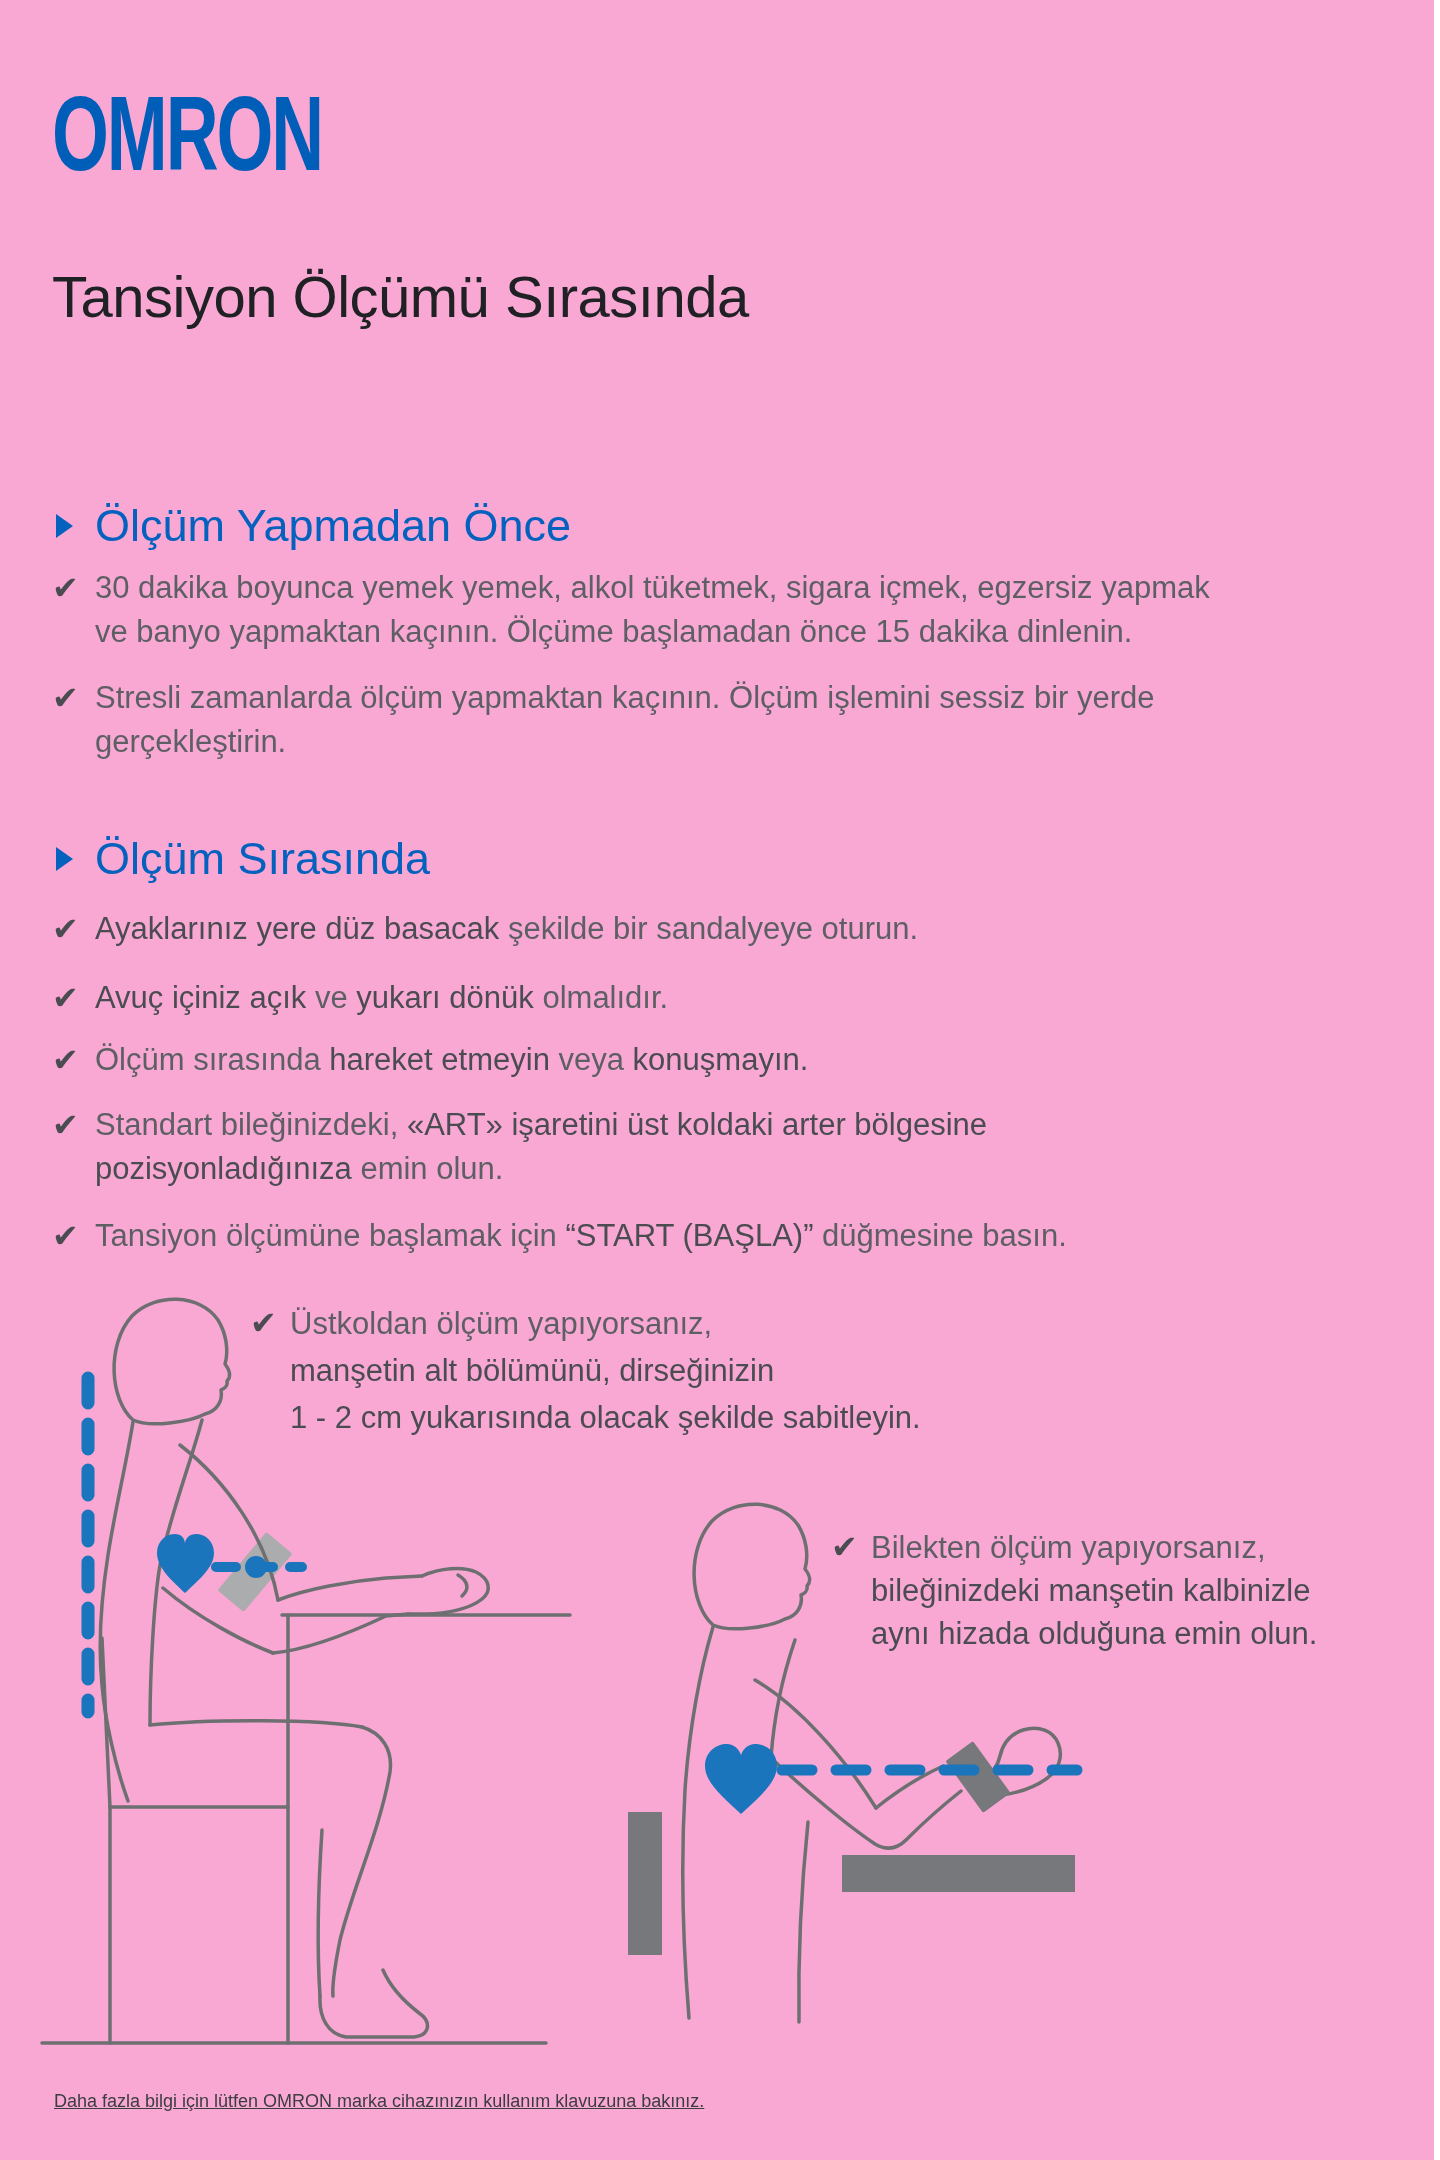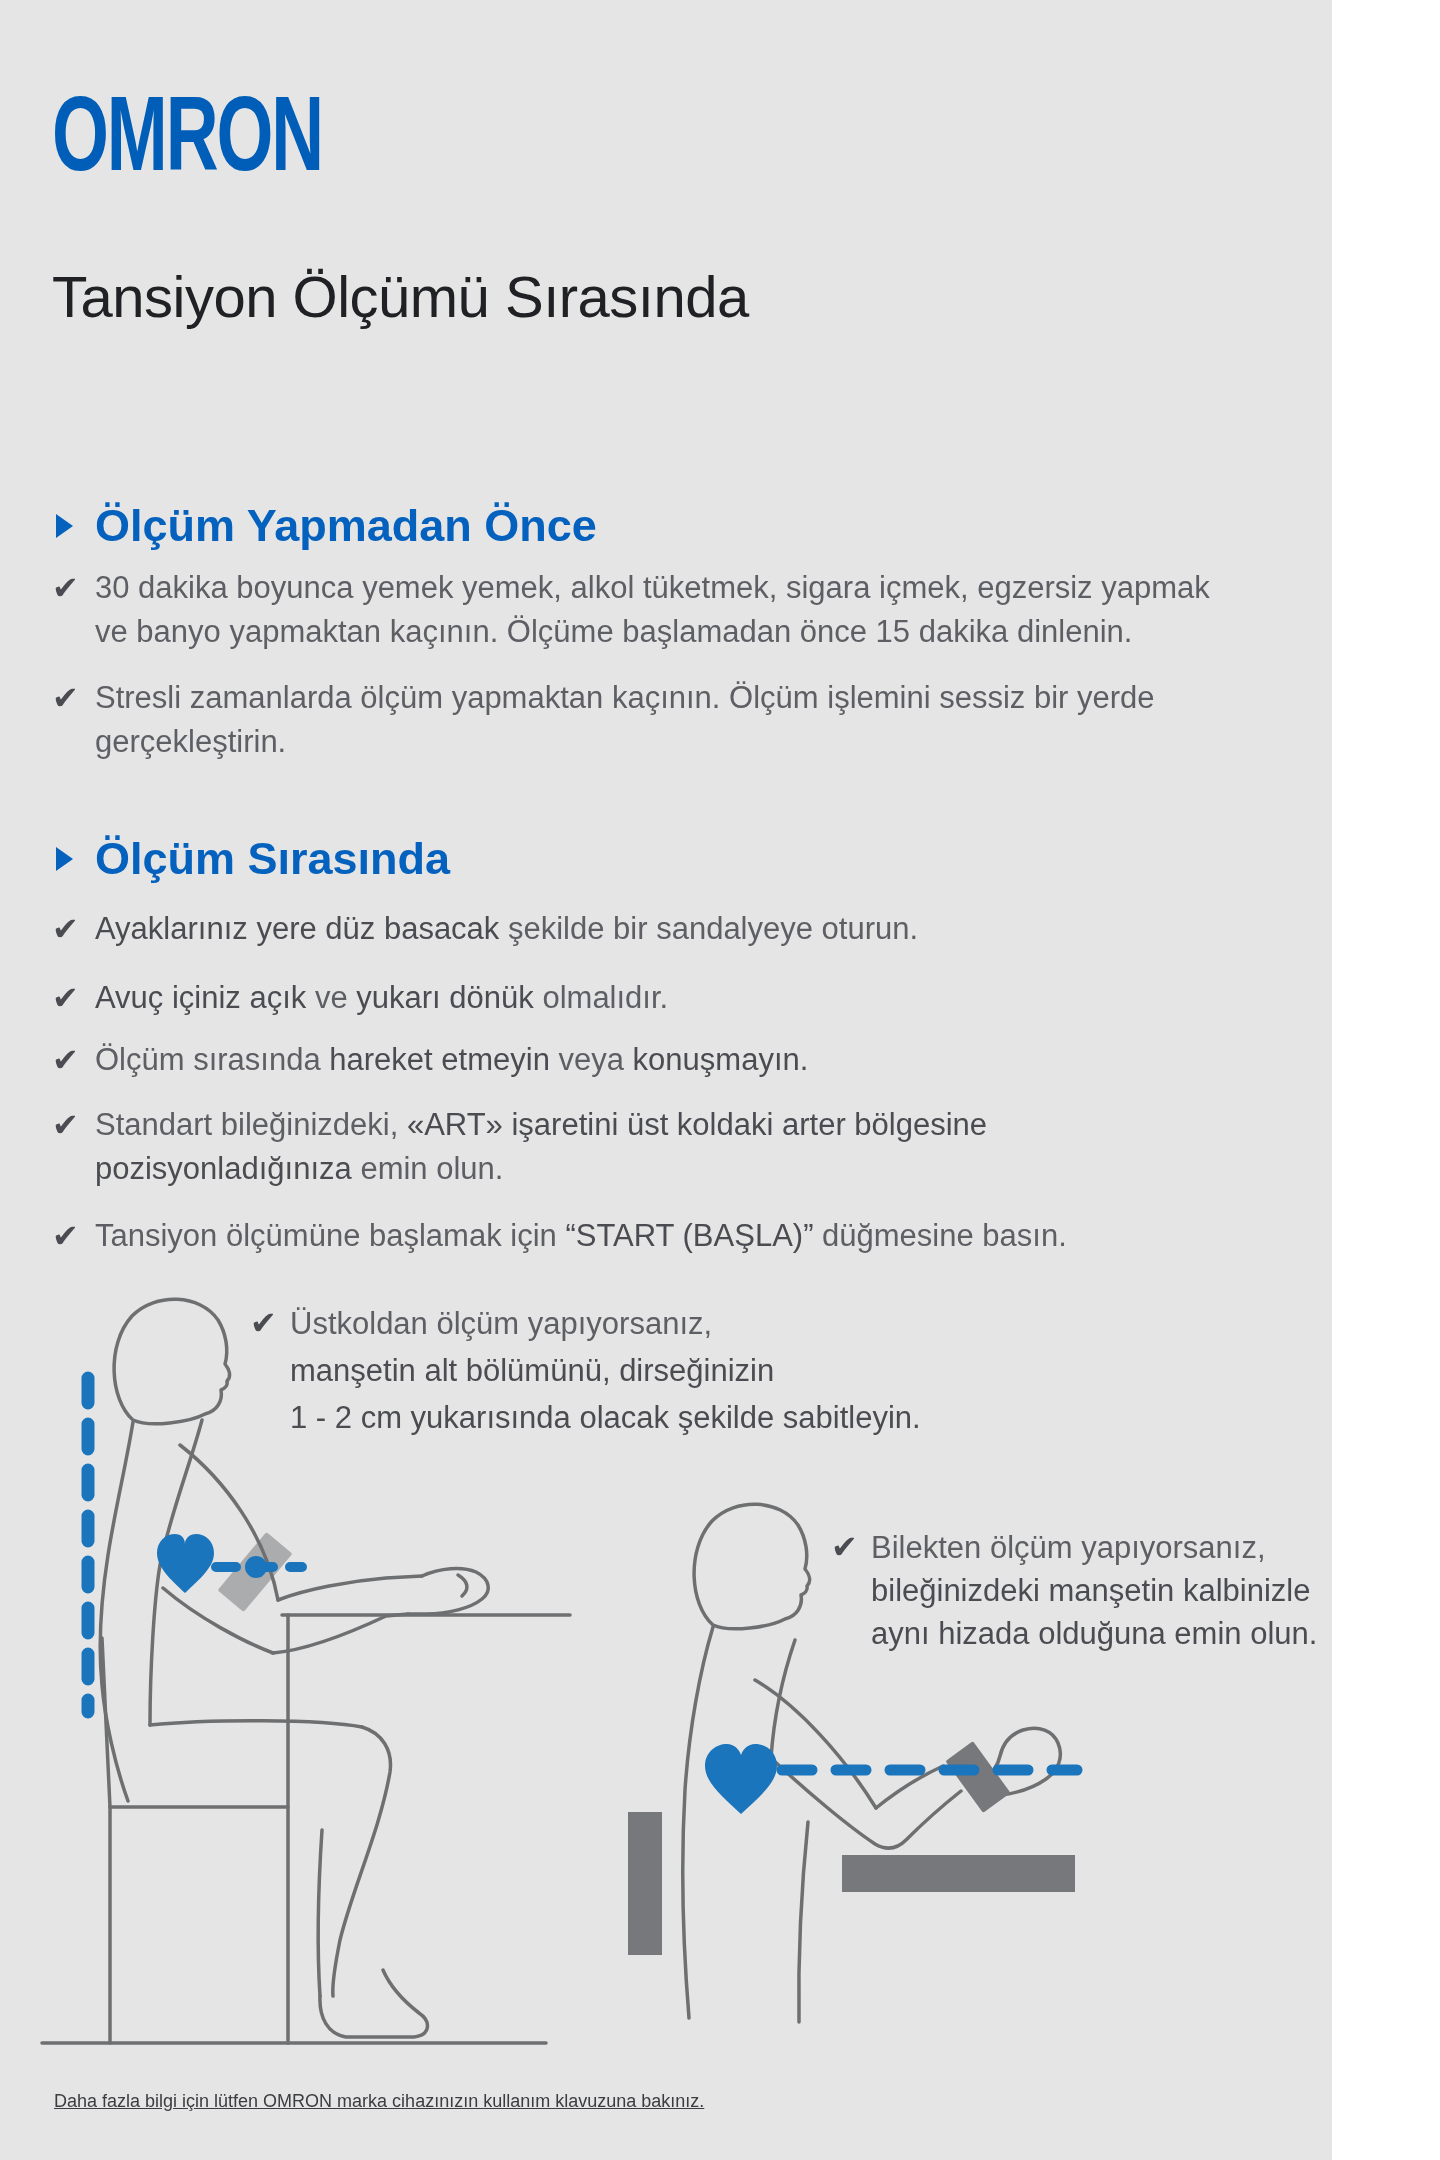--- a/index.html
+++ b/index.html
@@ -1,25 +1,25 @@
 <!DOCTYPE html>
 <html><head>
 <meta charset="utf-8">
 <style>
   html,body{margin:0;padding:0;background:#fff;}
-  .page{position:relative;width:1332px;height:2160px;background:#e5e5e5;overflow:hidden;
+  .page{position:relative;width:1434px;height:2160px;background:#f9a8d4;overflow:hidden;
         font-family:"Liberation Sans","DejaVu Sans",sans-serif;}
   .abs{position:absolute;}
 
   .logo{left:52px;top:80px;font-size:106px;line-height:106px;font-weight:bold;color:#005EB8;
         letter-spacing:-3px;transform:scaleX(0.69);transform-origin:0 0;white-space:nowrap;}
 
   .title{left:52px;top:246px;font-size:58px;line-height:101px;color:#202124;letter-spacing:-0.5px;}
 
-  .sec-head{display:flex;align-items:center;font-size:45px;font-weight:bold;color:#0561BE;height:60px;white-space:nowrap;}
+  .sec-head{display:flex;align-items:center;font-size:45px;font-weight:normal;color:#0561BE;height:60px;white-space:nowrap;}
   .sec-head .tri{width:0;height:0;border-left:17px solid #0561BE;border-top:12px solid transparent;
                  border-bottom:12px solid transparent;margin-right:22px;flex:0 0 auto;}
   .sec-head-1{left:56px;top:496px;}
   .sec-head-2{left:56px;top:829px;}
 
   .bullet{display:flex;align-items:flex-start;font-size:31px;line-height:44px;color:#5E5F64;}
   .bullet .check{flex:0 0 43px;width:43px;font-size:32px;line-height:44px;font-weight:bold;color:#4B4C51;}
   .b{font-weight:normal;color:#4B4C51;}
 
   .bul-1-0{left:52px;top:566px;}

